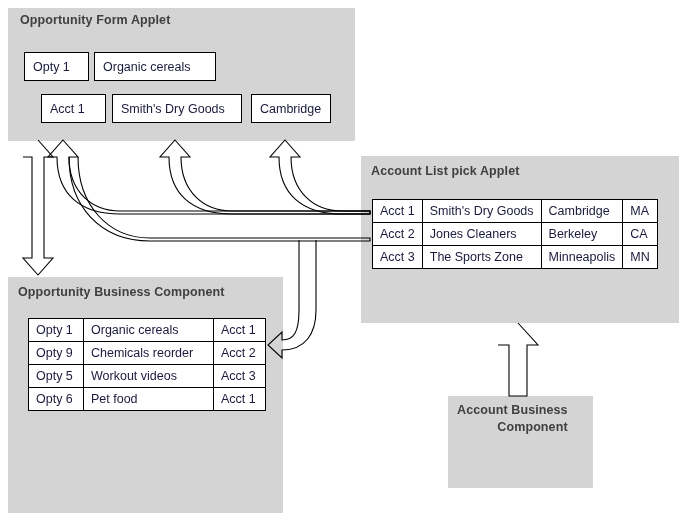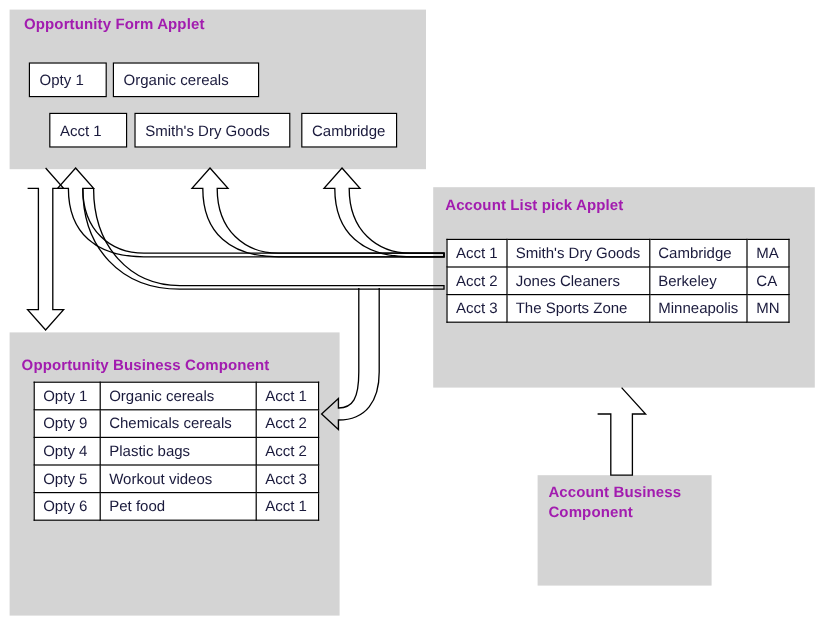--- a/index.html
+++ b/index.html
@@ -18,24 +18,25 @@
     overflow: hidden;
   }
   .panel {
     position: absolute;
     background: #d4d4d4;
   }
   .panel-title {
     position: absolute;
     font-size: 12.5px;
     font-weight: bold;
-    color: #a21caf;
+    color: #404040;
     letter-spacing: 0.1px;
     white-space: pre-line;
     line-height: 1.35;
+    text-align: right;
   }
   .fieldbox {
     position: absolute;
     background: #ffffff;
     border: 1px solid #000000;
     box-sizing: border-box;
     font-size: 12.5px;
     color: #1a1a3c;
     display: flex;
     align-items: center;
@@ -109,37 +110,32 @@
       <tr>
         <td>Acct 3</td>
         <td>The Sports Zone</td>
         <td>Minneapolis</td>
         <td>MN</td>
       </tr>
     </tbody>
   </table>
 
   <div class="panel" style="left:8px; top:277px; width:275px; height:236px;"></div>
-  <div class="panel-title" style="left:18px; top:284px;margin-top:12px;">Opportunity Business Component</div>
+  <div class="panel-title" style="left:18px; top:284px;">Opportunity Business Component</div>
 
   <table class="grid" style="left:28px; top:318px;">
     <tbody>
       <tr>
         <td style="width:55px;">Opty 1</td>
         <td style="width:130px;">Organic cereals</td>
         <td style="width:52px;">Acct 1</td>
       </tr>
       <tr>
         <td>Opty 9</td>
-        <td>Chemicals cereals</td>
-        <td>Acct 2</td>
-      </tr>
-      <tr>
-        <td>Opty 4</td>
-        <td>Plastic bags</td>
+        <td>Chemicals reorder</td>
         <td>Acct 2</td>
       </tr>
       <tr>
         <td>Opty 5</td>
         <td>Workout videos</td>
         <td>Acct 3</td>
       </tr>
       <tr>
         <td>Opty 6</td>
         <td>Pet food</td>

